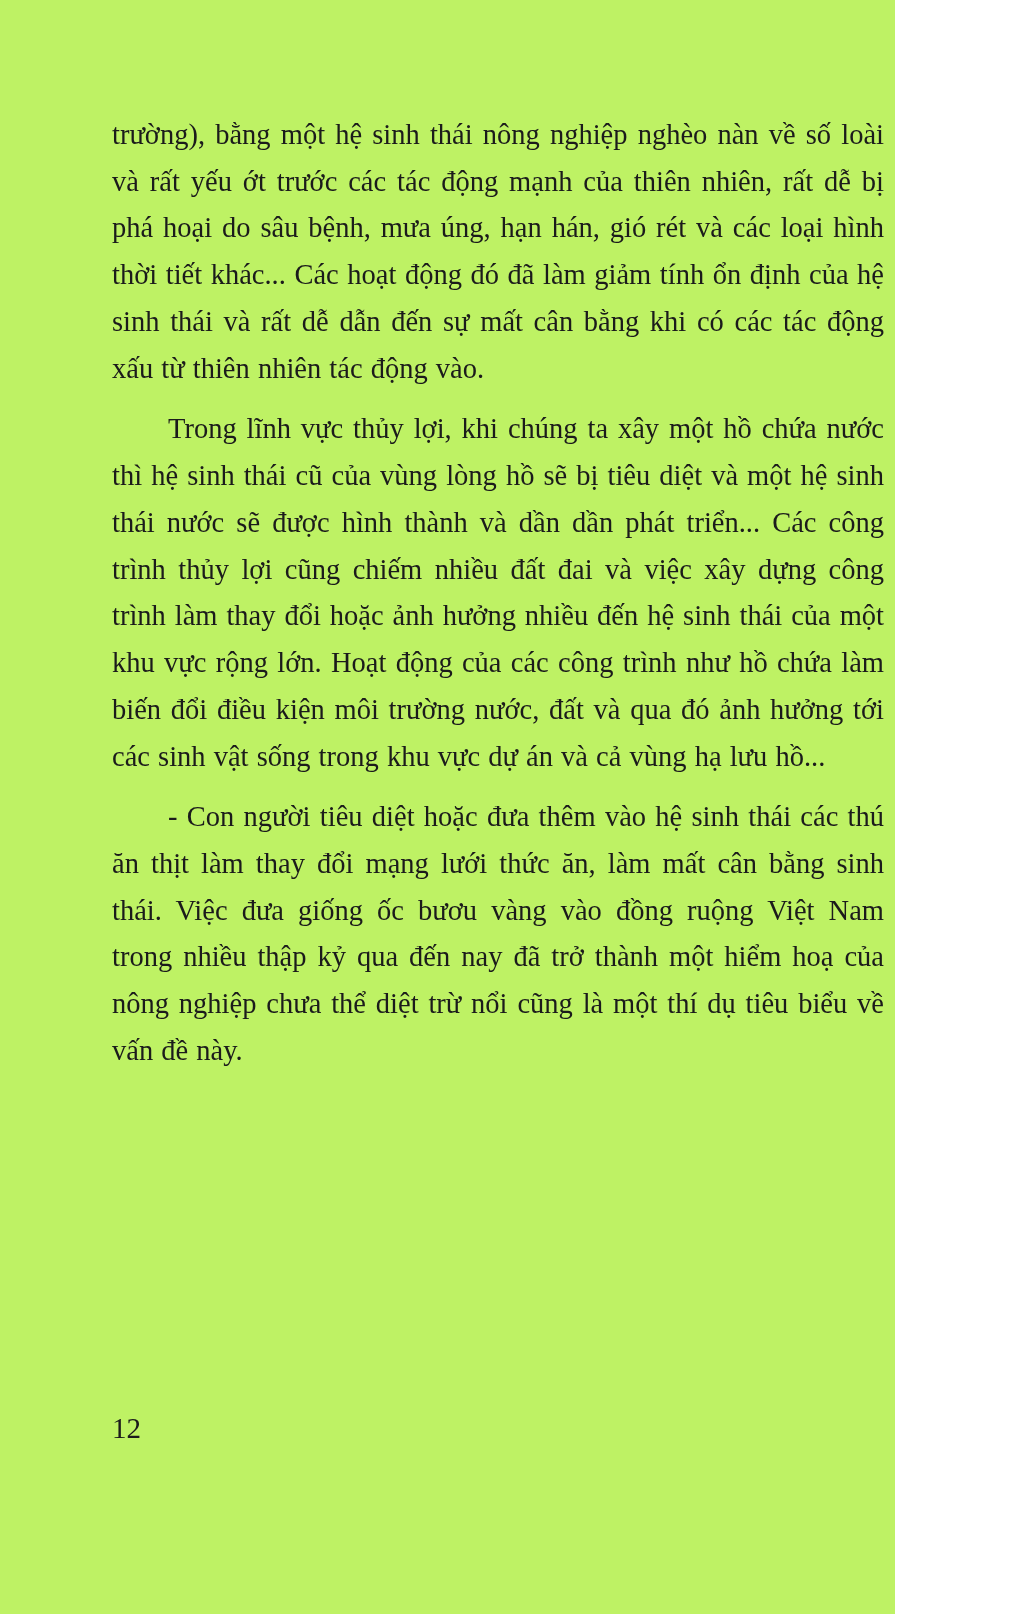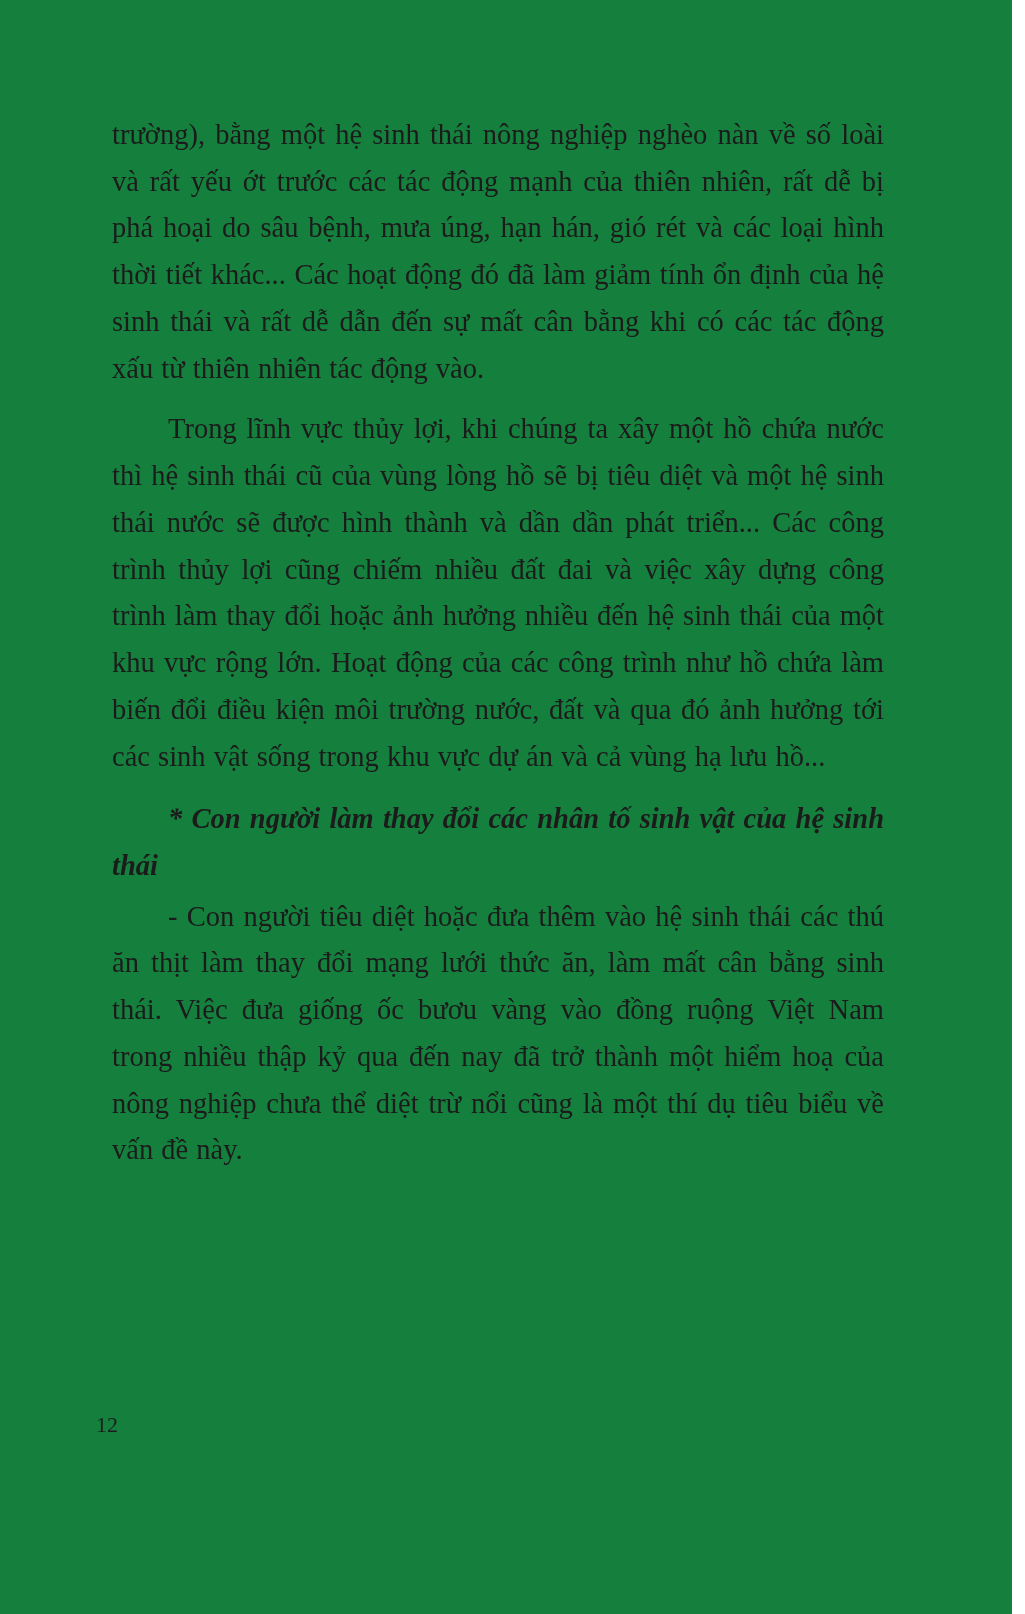--- a/index.html
+++ b/index.html
@@ -2,23 +2,23 @@
 <html><head>
 <meta charset="utf-8">
 <style>
   html, body {
     margin: 0;
     padding: 0;
     background: #ffffff;
   }
   .page {
     position: relative;
-    width: 1012px;
+    width: 895px;
     height: 1614px;
-    background: #15803d;
+    background: #bef264;
     font-family: "Liberation Serif", "DejaVu Serif", serif;
     color: #1b1b1b;
     overflow: hidden;
   }
   .text-block {
     position: absolute;
     left: 112px;
     top: 112px;
     width: 772px;
     font-size: 28.5px;
@@ -40,31 +40,30 @@
     text-indent: 56px;
     font-weight: bold;
     font-style: italic;
     text-align: justify;
   }
   .para + .para {
     margin-top: 14px;
   }
   .page-number {
     position: absolute;
-    left: 96px;
+    left: 112px;
     top: 1412px;
-    font-size: 22px;
+    font-size: 29px;
     font-family: "Liberation Serif", "DejaVu Serif", serif;
     color: #1b1b1b;
   }
 </style>
 </head>
 <body>
 
 <div class="page">
   <div class="text-block">
     <p class="para no-indent">trường), bằng một hệ sinh thái nông nghiệp nghèo nàn về số loài và rất yếu ớt trước các tác động mạnh của thiên nhiên, rất dễ bị phá hoại do sâu bệnh, mưa úng, hạn hán, gió rét và các loại hình thời tiết khác... Các hoạt động đó đã làm giảm tính ổn định của hệ sinh thái và rất dễ dẫn đến sự mất cân bằng khi có các tác động xấu từ thiên nhiên tác động vào.</p>
     <p class="para">Trong lĩnh vực thủy lợi, khi chúng ta xây một hồ chứa nước thì hệ sinh thái cũ của vùng lòng hồ sẽ bị tiêu diệt và một hệ sinh thái nước sẽ được hình thành và dần dần phát triển... Các công trình thủy lợi cũng chiếm nhiều đất đai và việc xây dựng công trình làm thay đổi hoặc ảnh hưởng nhiều đến hệ sinh thái của một khu vực rộng lớn. Hoạt động của các công trình như hồ chứa làm biến đổi điều kiện môi trường nước, đất và qua đó ảnh hưởng tới các sinh vật sống trong khu vực dự án và cả vùng hạ lưu hồ...</p>
-    <p class="section-heading">* Con người làm thay đổi các nhân tố sinh vật của hệ sinh thái</p>
     <p class="para">- Con người tiêu diệt hoặc đưa thêm vào hệ sinh thái các thú ăn thịt làm thay đổi mạng lưới thức ăn, làm mất cân bằng sinh thái. Việc đưa giống ốc bươu vàng vào đồng ruộng Việt Nam trong nhiều thập kỷ qua đến nay đã trở thành một hiểm hoạ của nông nghiệp chưa thể diệt trừ nổi cũng là một thí dụ tiêu biểu về vấn đề này.</p>
   </div>
   <div class="page-number">12</div>
 </div>
 
 </body></html>

